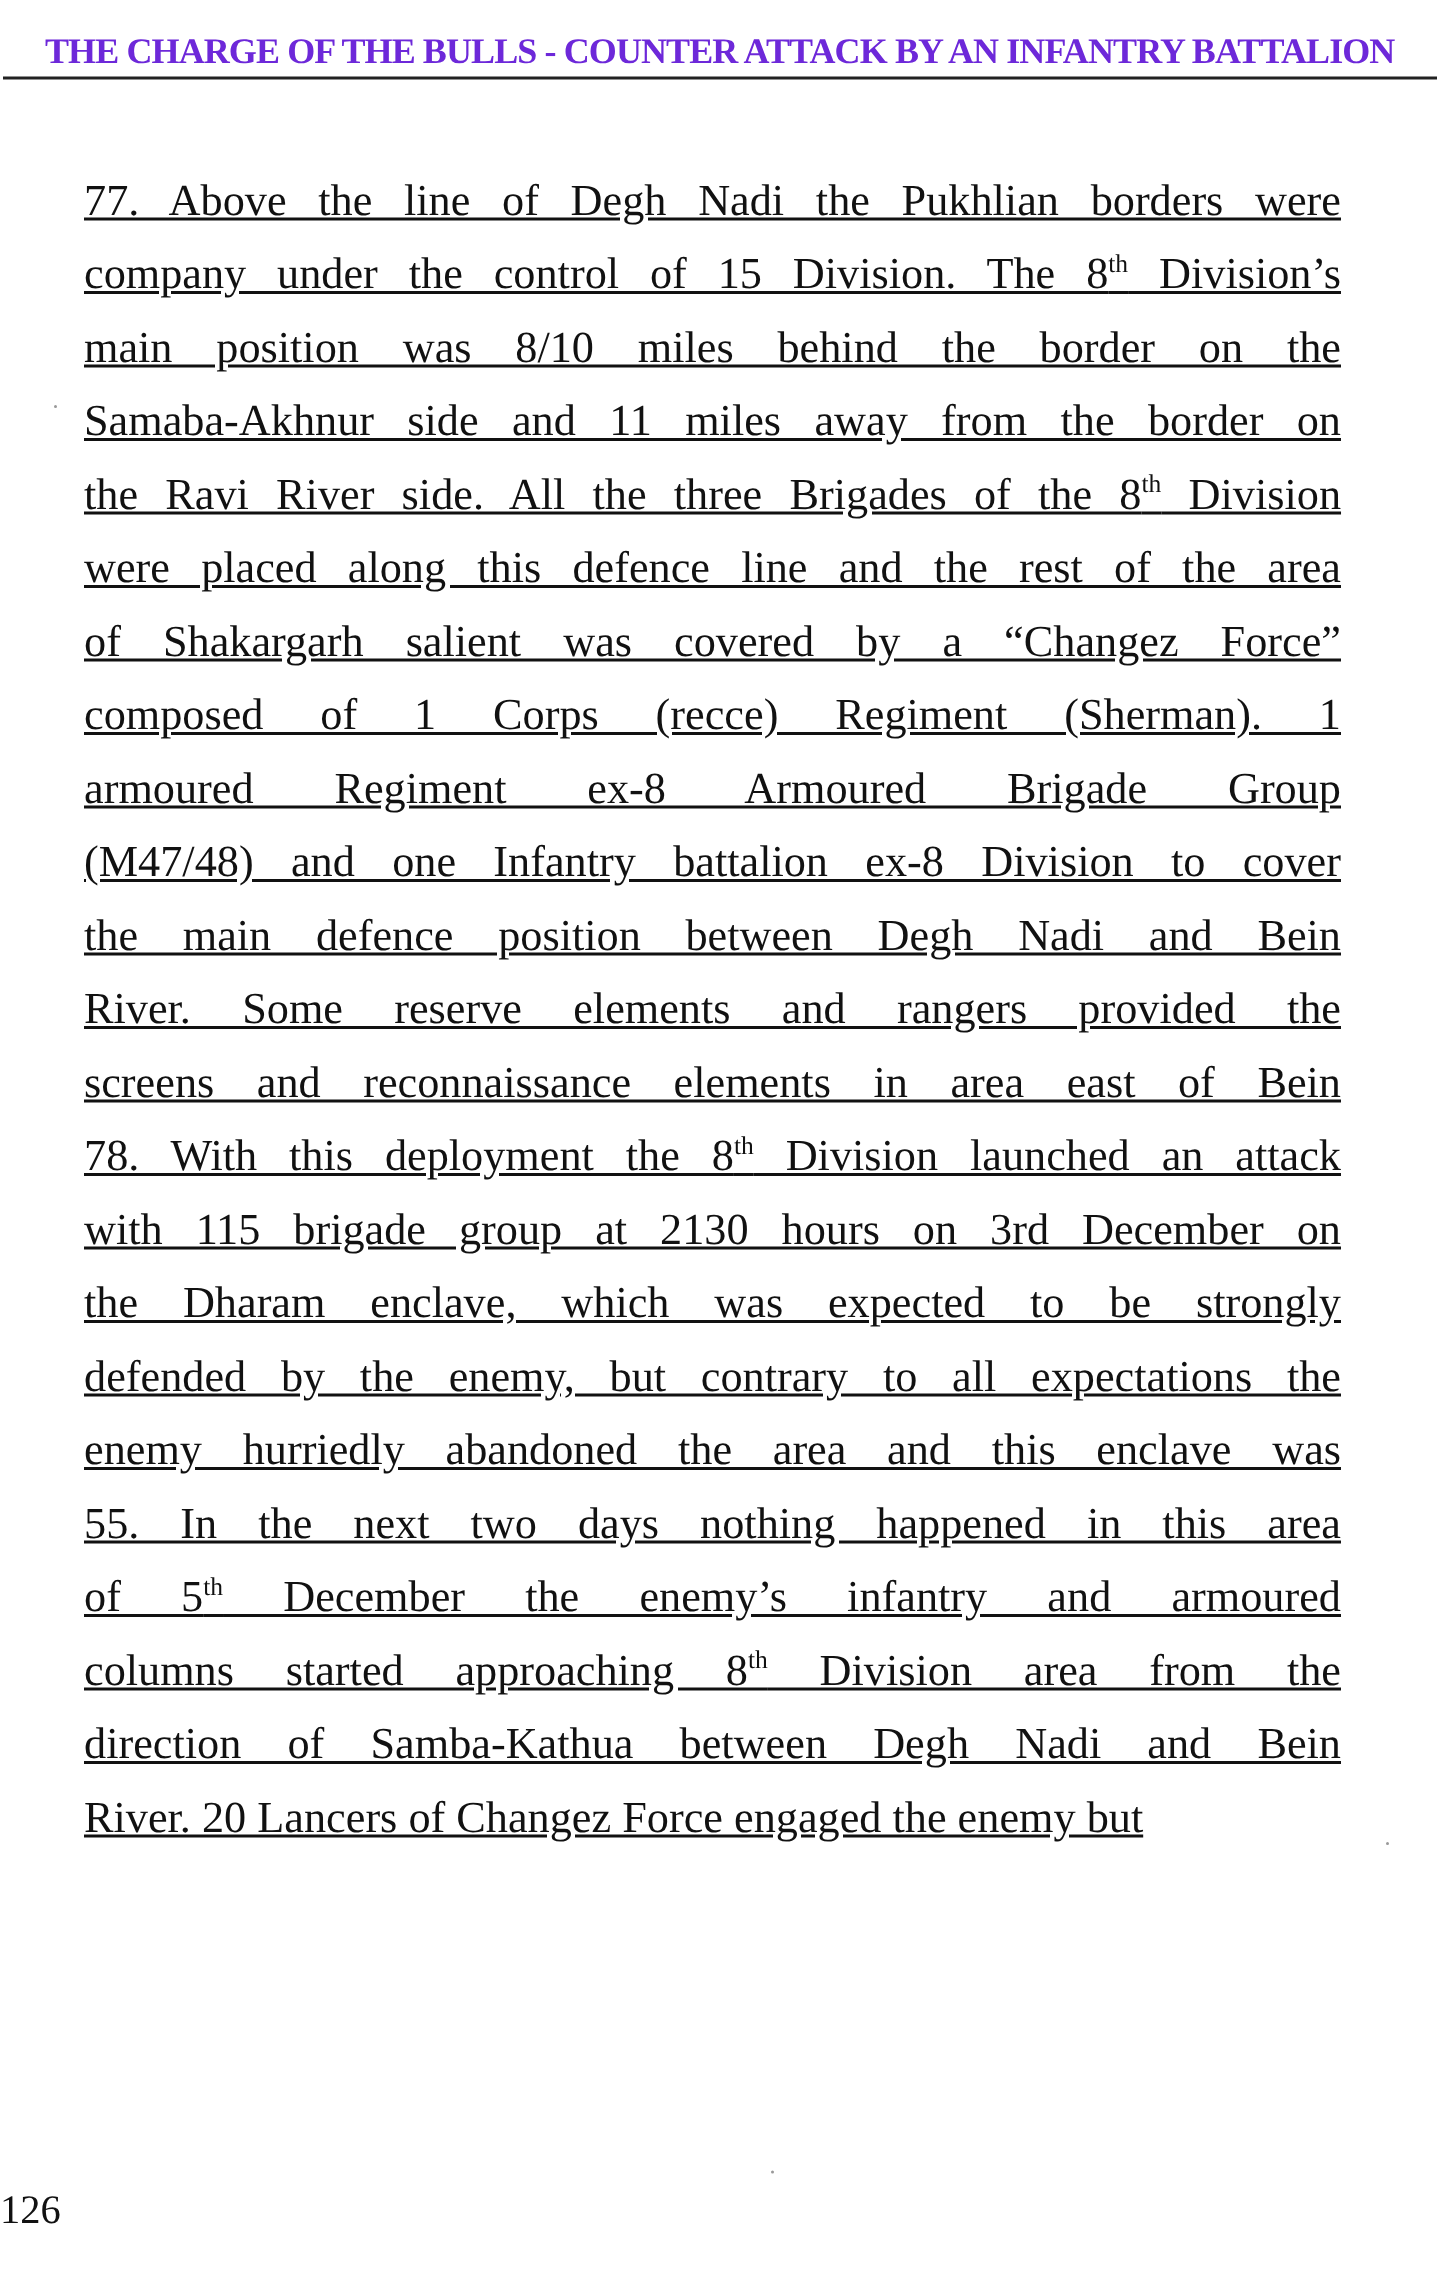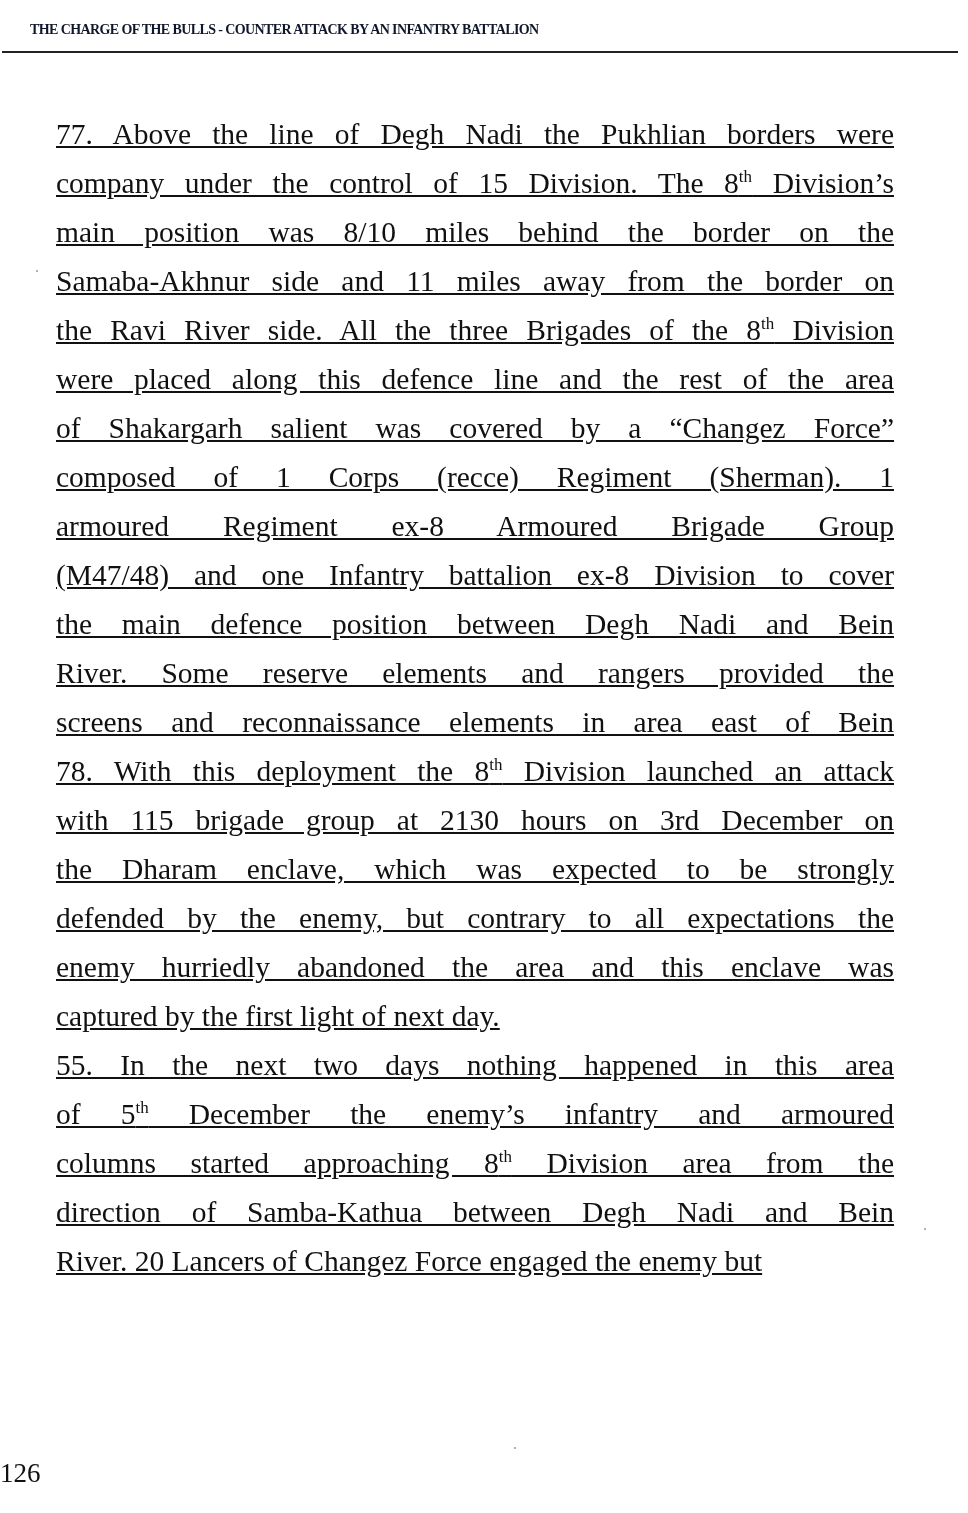--- a/index.html
+++ b/index.html
@@ -15,24 +15,24 @@
       color: #111111;
       font-family: "Liberation Serif", "DejaVu Serif", serif;
     }
     .running-header {
       position: absolute;
       left: 30px;
       top: 22px;
       width: 910px;
       font-family: "Liberation Serif", "DejaVu Serif", serif;
       font-weight: bold;
-      font-size: 14px;
+      font-size: 24px;
       letter-spacing: -0.6px;
       white-space: nowrap;
-      color: #0f172a;
+      color: #6d28d9;
     }
     .header-rule {
       position: absolute;
       left: 2px;
       top: 51px;
       width: 956px;
       height: 2px;
       background: #222;
     }
     .body-text {
@@ -101,21 +101,20 @@
       <span class="line"><span class="txt">the main defence position between Degh Nadi and Bein</span></span>
       <span class="line"><span class="txt">River. Some reserve elements and rangers provided the</span></span>
       <span class="line"><span class="txt">screens and reconnaissance elements in area east of Bein</span></span>
     </div>
     <div>
       <span class="line"><span class="txt">78. With this deployment the 8</span><sup>th</sup><span class="txt"> Division launched an attack</span></span>
       <span class="line"><span class="txt">with 115 brigade group at 2130 hours on 3rd December on</span></span>
       <span class="line"><span class="txt">the Dharam enclave, which was expected to be strongly</span></span>
       <span class="line"><span class="txt">defended by the enemy, but contrary to all expectations the</span></span>
       <span class="line"><span class="txt">enemy hurriedly abandoned the area and this enclave was</span></span>
-      <span class="line last"><span class="txt">captured by the first light of next day.</span></span>
     </div>
     <div>
       <span class="line"><span class="txt">55. In the next two days nothing happened in this area</span></span>
       <span class="line"><span class="txt">of 5</span><sup>th</sup><span class="txt"> December the enemy’s infantry and armoured</span></span>
       <span class="line"><span class="txt">columns started approaching 8</span><sup>th</sup><span class="txt"> Division area from the</span></span>
       <span class="line"><span class="txt">direction of Samba-Kathua between Degh Nadi and Bein</span></span>
       <span class="line last"><span class="txt">River. 20 Lancers of Changez Force engaged the enemy but</span></span>
     </div>
   </div>
 

